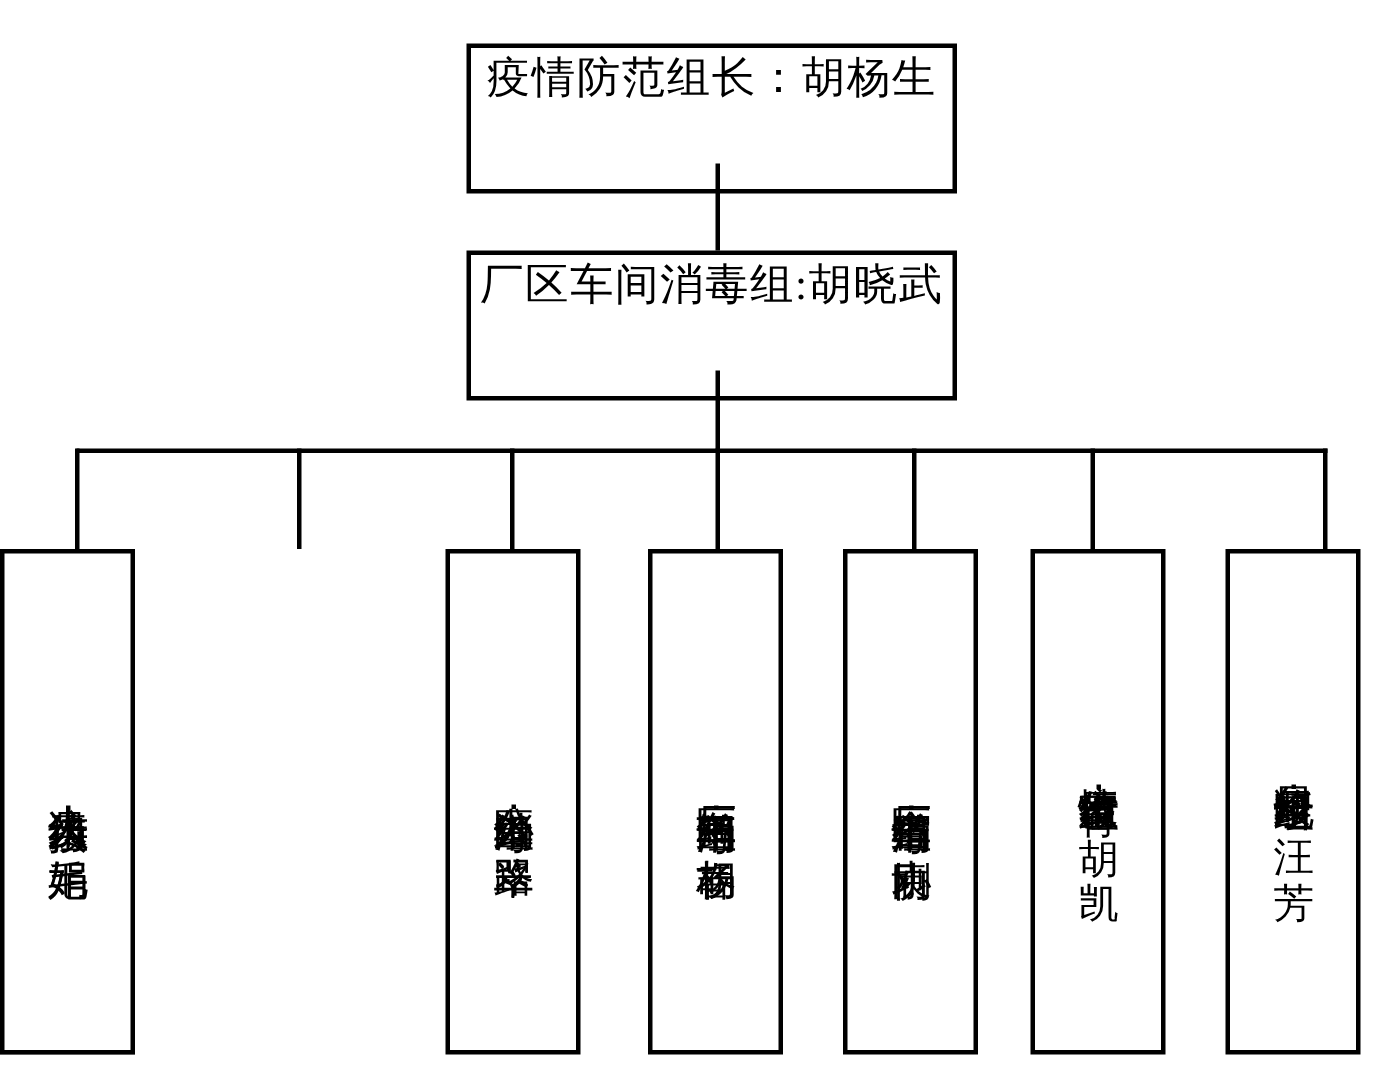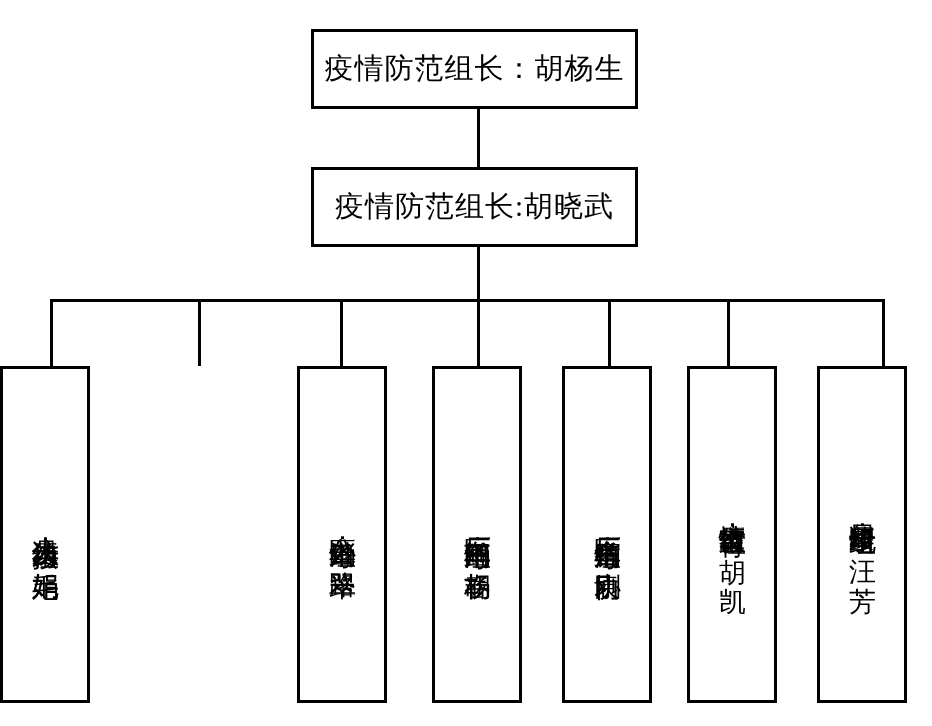--- a/index.html
+++ b/index.html
@@ -12,26 +12,26 @@
     width: 932px;
     height: 726px;
     background: #ffffff;
     font-family: "Liberation Serif", "DejaVu Serif", serif;
     color: #000000;
     overflow: hidden;
   }
   .hbox {
     position: absolute;
     width: 327px;
-    height: 80px;
+    height: 100px;
     border: 3px solid #000000;
     box-sizing: border-box;
     background: #ffffff;
     display: flex;
-    align-items: center;
+    align-items: flex-start;
     justify-content: center;
     font-size: 29px;
     letter-spacing: 1px;
     white-space: nowrap;
   }
   .hbox.leader { left: 311px; top: 29px; }
   .hbox.deputy { left: 311px; top: 167px; }
 
   .gbox {
     position: absolute;
@@ -82,21 +82,21 @@
 </style>
 </head>
 <body>
 
 <div class="canvas">
 
   <div class="hbox leader">
     <span>疫情防范组长：胡杨生</span>
   </div>
   <div class="hbox deputy">
-    <span>疫情防范组长:胡晓武</span>
+    <span>厂区车间消毒组:胡晓武</span>
   </div>
 
   <div class="gbox">
     <span class="vtext">办公区消毒组：路翠翠</span>
   </div>
   <div class="gbox">
     <span class="vtext">厂区车间消毒组：胡杨春</span>
   </div>
   <div class="gbox">
     <span class="vtext">厂区宿舍消毒组：袁协刚</span>

